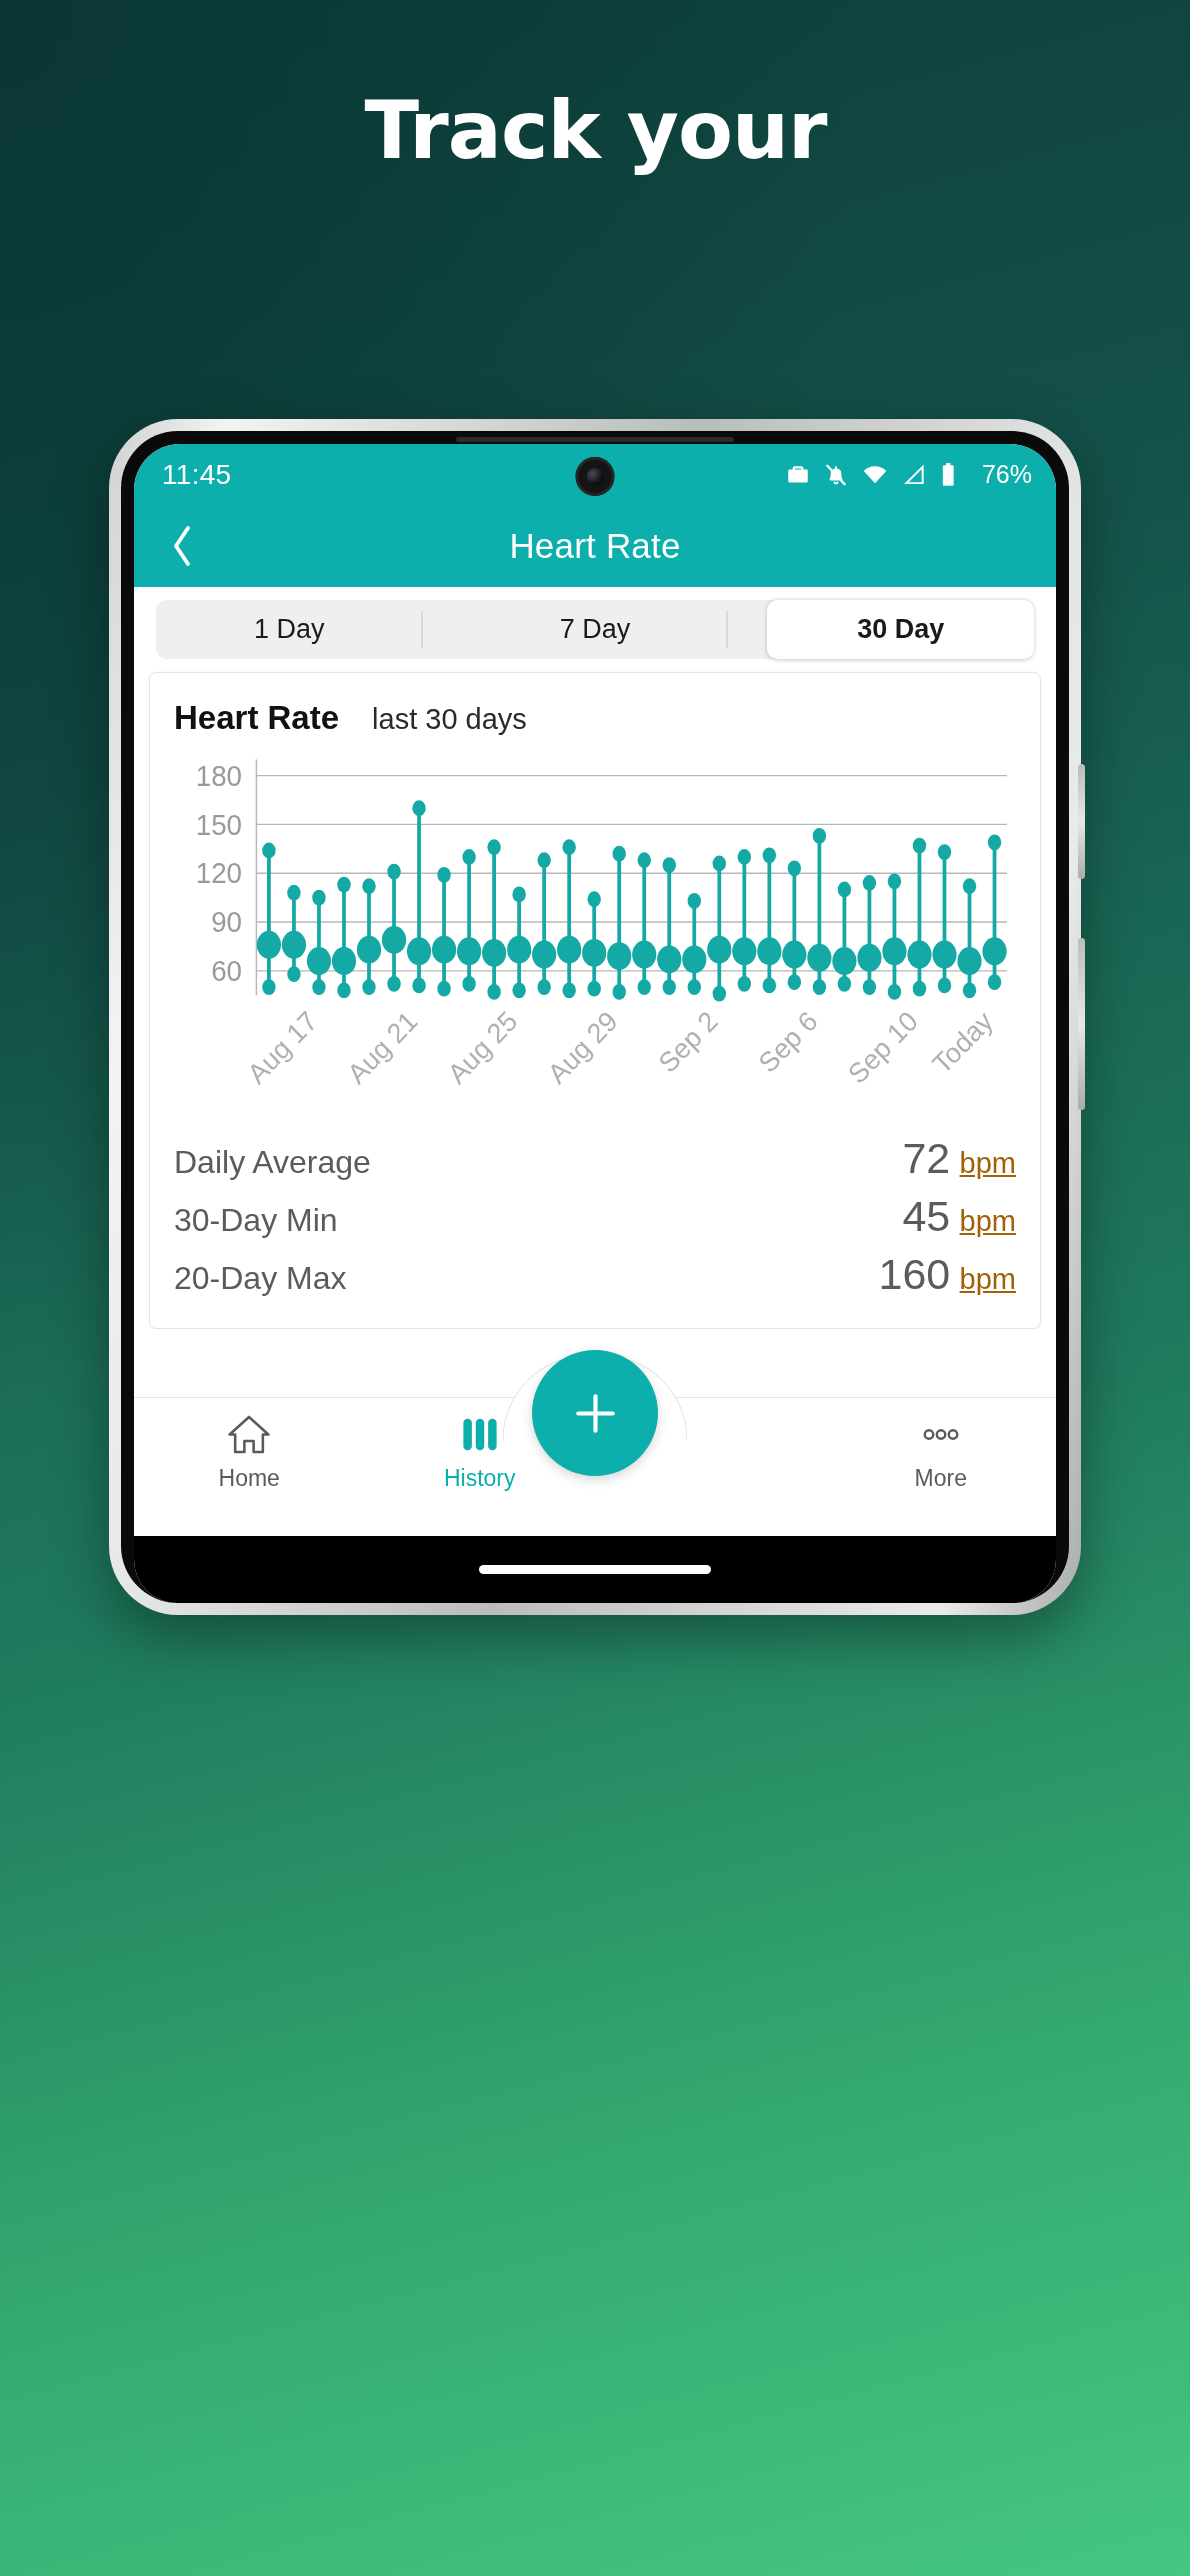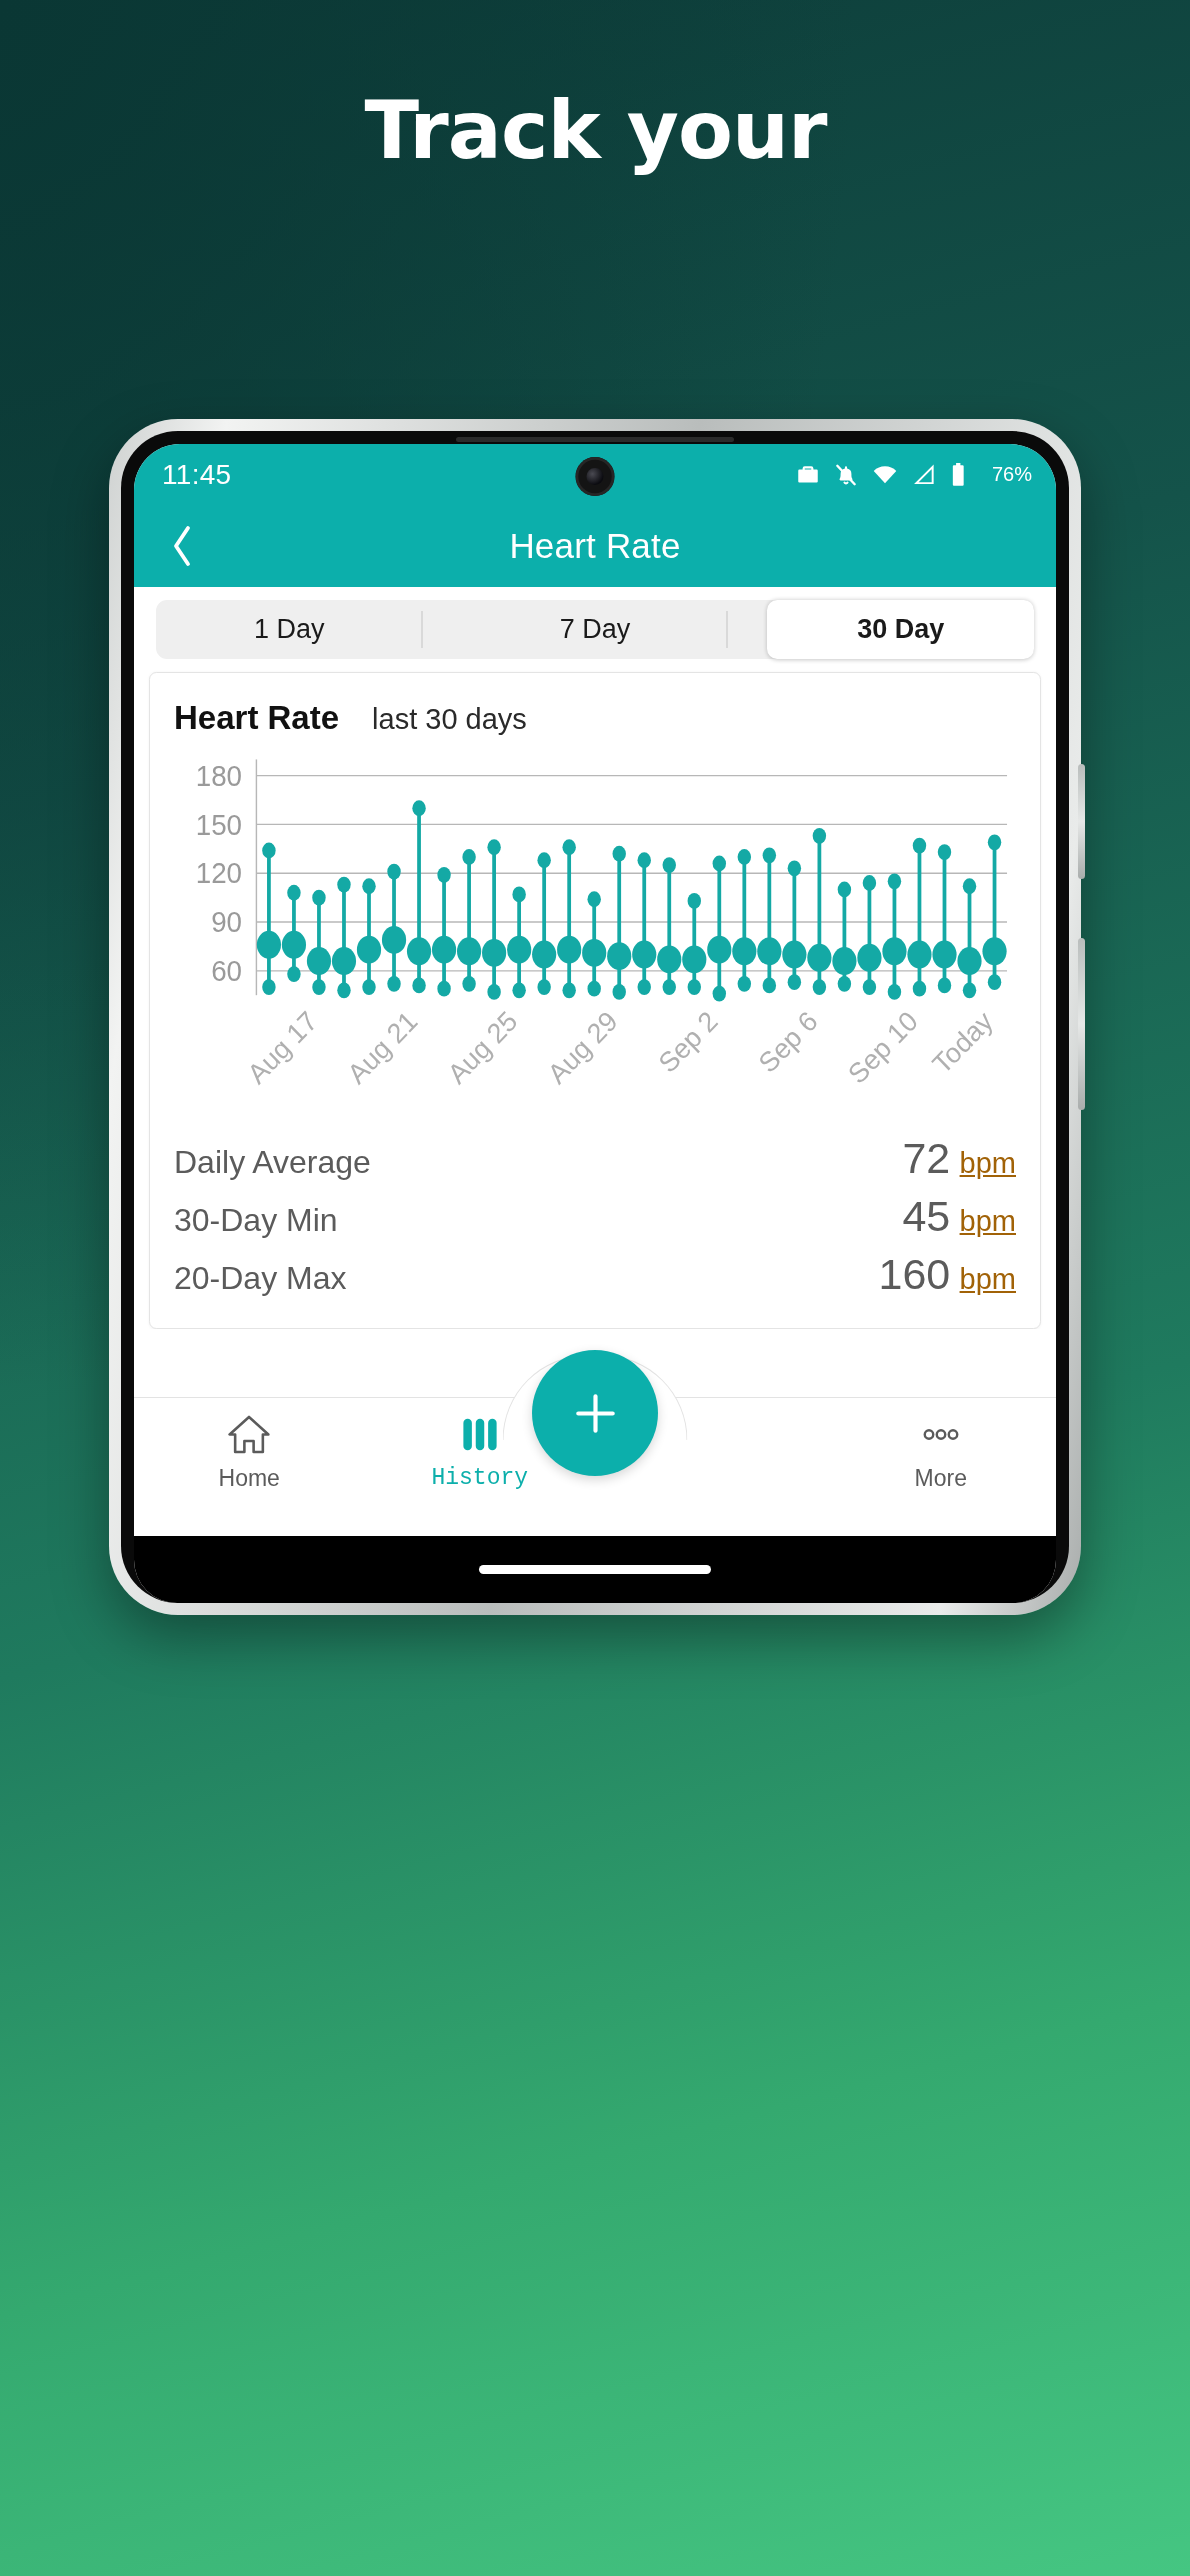--- a/index.html
+++ b/index.html
@@ -81,21 +81,21 @@
   }
   .punchhole::after {
     content:""; position:absolute; left:11px; top:11px;
     width:16.7px; height:16.7px; border-radius:50%;
     background: radial-gradient(circle at 35% 35%, #4a4a52, #0b0b10 70%);
   }
   .status-icons {
     margin-left: auto; display: flex; align-items: center; gap: 12px;
   }
   .status-icons svg { display: block; }
-  .batt-pct { font-size: 20px; font-weight: 500; margin-left: 12px; }
+  .batt-pct { font-size: 25px; font-weight: 500; margin-left: 12px; }
 
   
   .appbar {
     position: relative; height: 82px; background: #0CAFAB;
     display: flex; align-items: center; justify-content: center;
   }
   .back-btn {
     position: absolute; left: 20.4px; top: 50%; transform: translateY(-50%);
     width: 56px; height: 56px; display: flex; align-items: center; justify-content: center;
   }
@@ -155,21 +155,21 @@
   .bottomnav {
     position: relative; height: 139px; background: #fff;
     border-top: 0.9px solid #e3e3e3;
     display: flex; align-items: flex-start;
   }
   .nav-item {
     flex: 1; display: flex; flex-direction: column; align-items: center;
     padding-top: 15px; gap: 9.3px;
   }
   .nav-label { font-size: 23px; color: #5b5b5b; }
-  .nav-item.active .nav-label { color: #0CAFAB; font-family: Liberation Mono, monospace; }
+  .nav-item.active .nav-label { color: #0CAFAB; }
   .nav-spacer { flex: 1; }
   .fab-notch {
     position: absolute; left: 50%; transform: translateX(-50%);
     top: -43px; width: 185px; height: 85px;
     background: #fff; border-radius: 93px 93px 0 0;
     border-top: 0.9px solid #e3e3e3;
     border-left: 0.9px solid #e3e3e3; border-right: 0.9px solid #e3e3e3;
   }
   .fab {
     position: absolute; left: 50%; transform: translateX(-50%);

